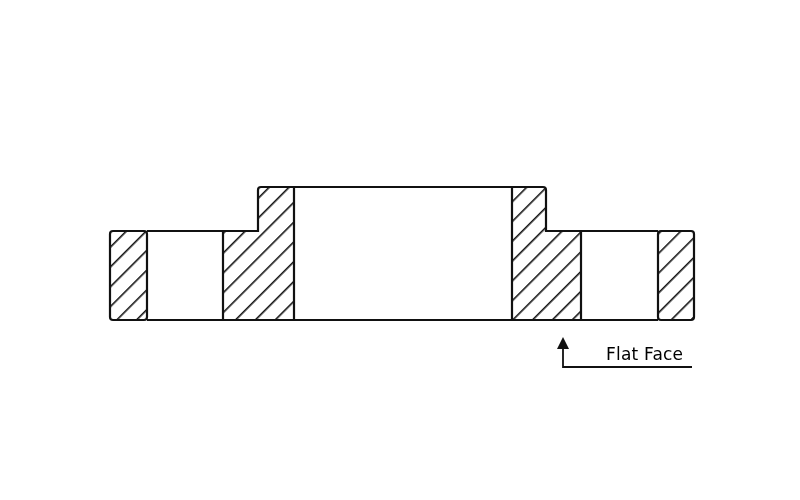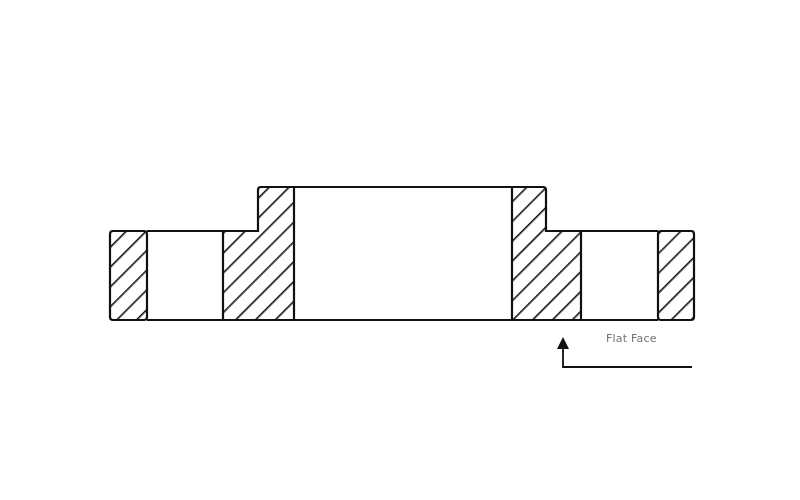--- a/index.html
+++ b/index.html
@@ -1,18 +1,18 @@
 <!DOCTYPE html>
 <html><head>
 <meta charset="utf-8">
 <style>
   html,body{margin:0;padding:0;background:#fff;}
   body{width:800px;height:500px;position:relative;overflow:hidden;font-family:"DejaVu Sans",sans-serif;}
   svg{position:absolute;left:0;top:0;}
-  .label{position:absolute;left:606px;top:332px;font-size:11px;color:#737373;letter-spacing:0.2px;}
+  .label{position:absolute;left:606px;top:344px;font-size:17px;color:#000000;letter-spacing:0.2px;}
 </style>
 </head>
 <body>
 
 <svg width="800" height="500" viewBox="0 0 800 500">
   <defs>
     <pattern id="hatch" patternUnits="userSpaceOnUse" width="14" height="14" patternTransform="rotate(45)">
       <rect width="14" height="14" fill="#fff"></rect>
       <line x1="0" y1="0" x2="0" y2="14" stroke="#111" stroke-width="3.2"></line>
     </pattern>

